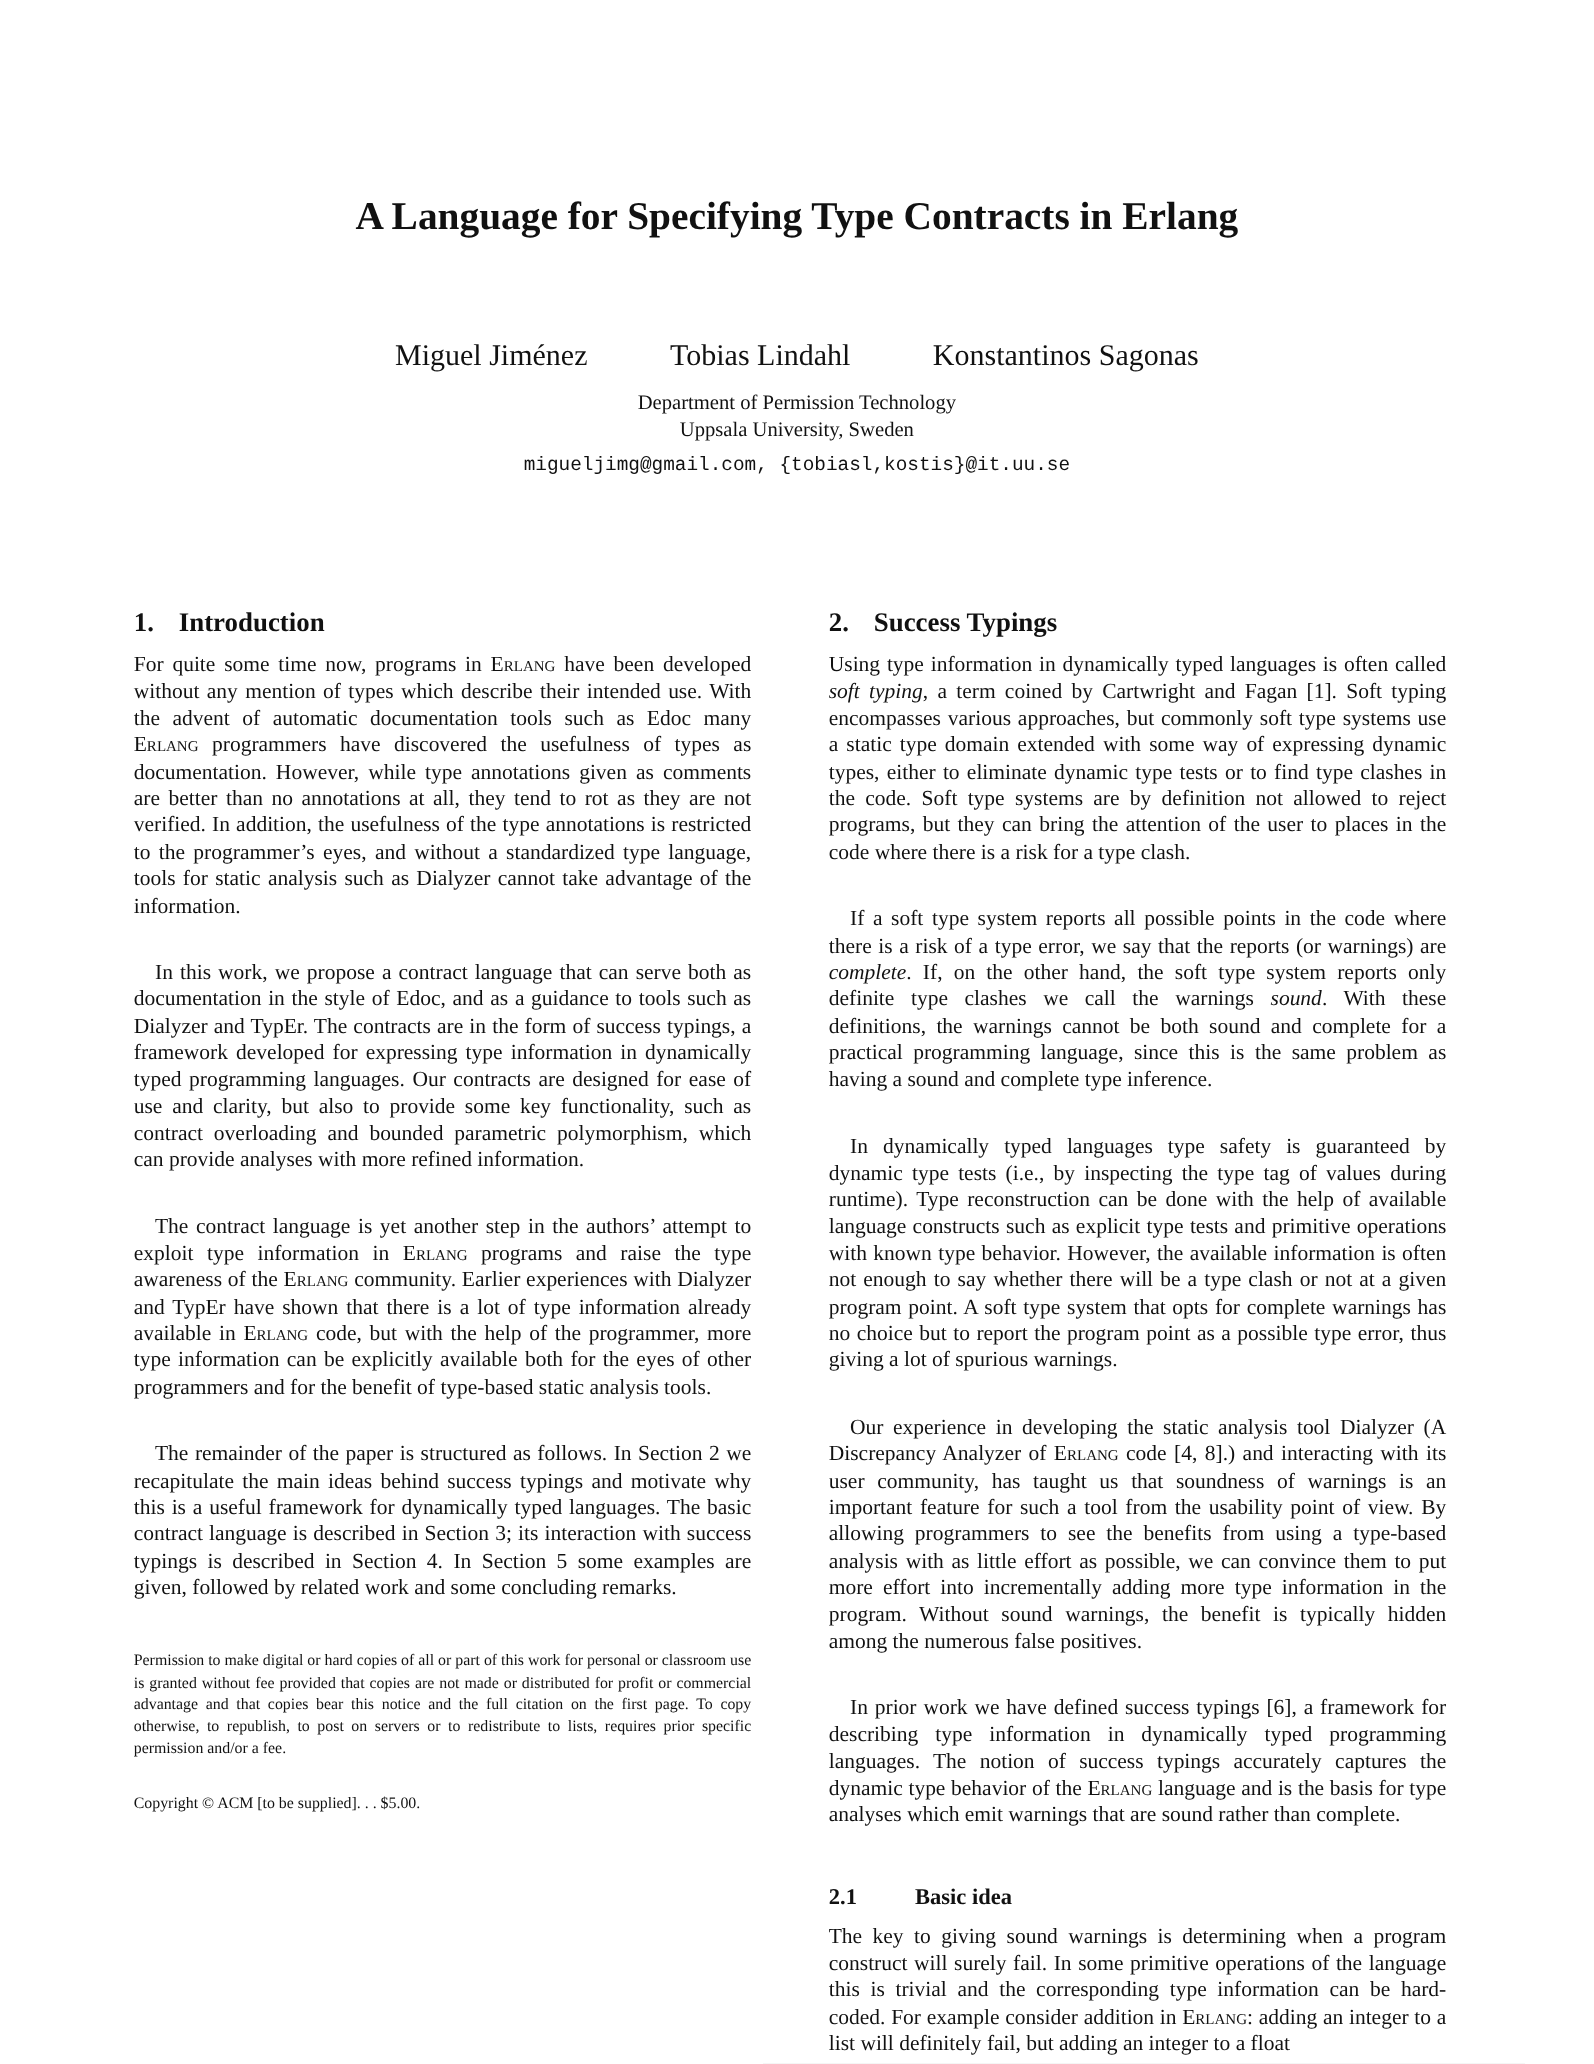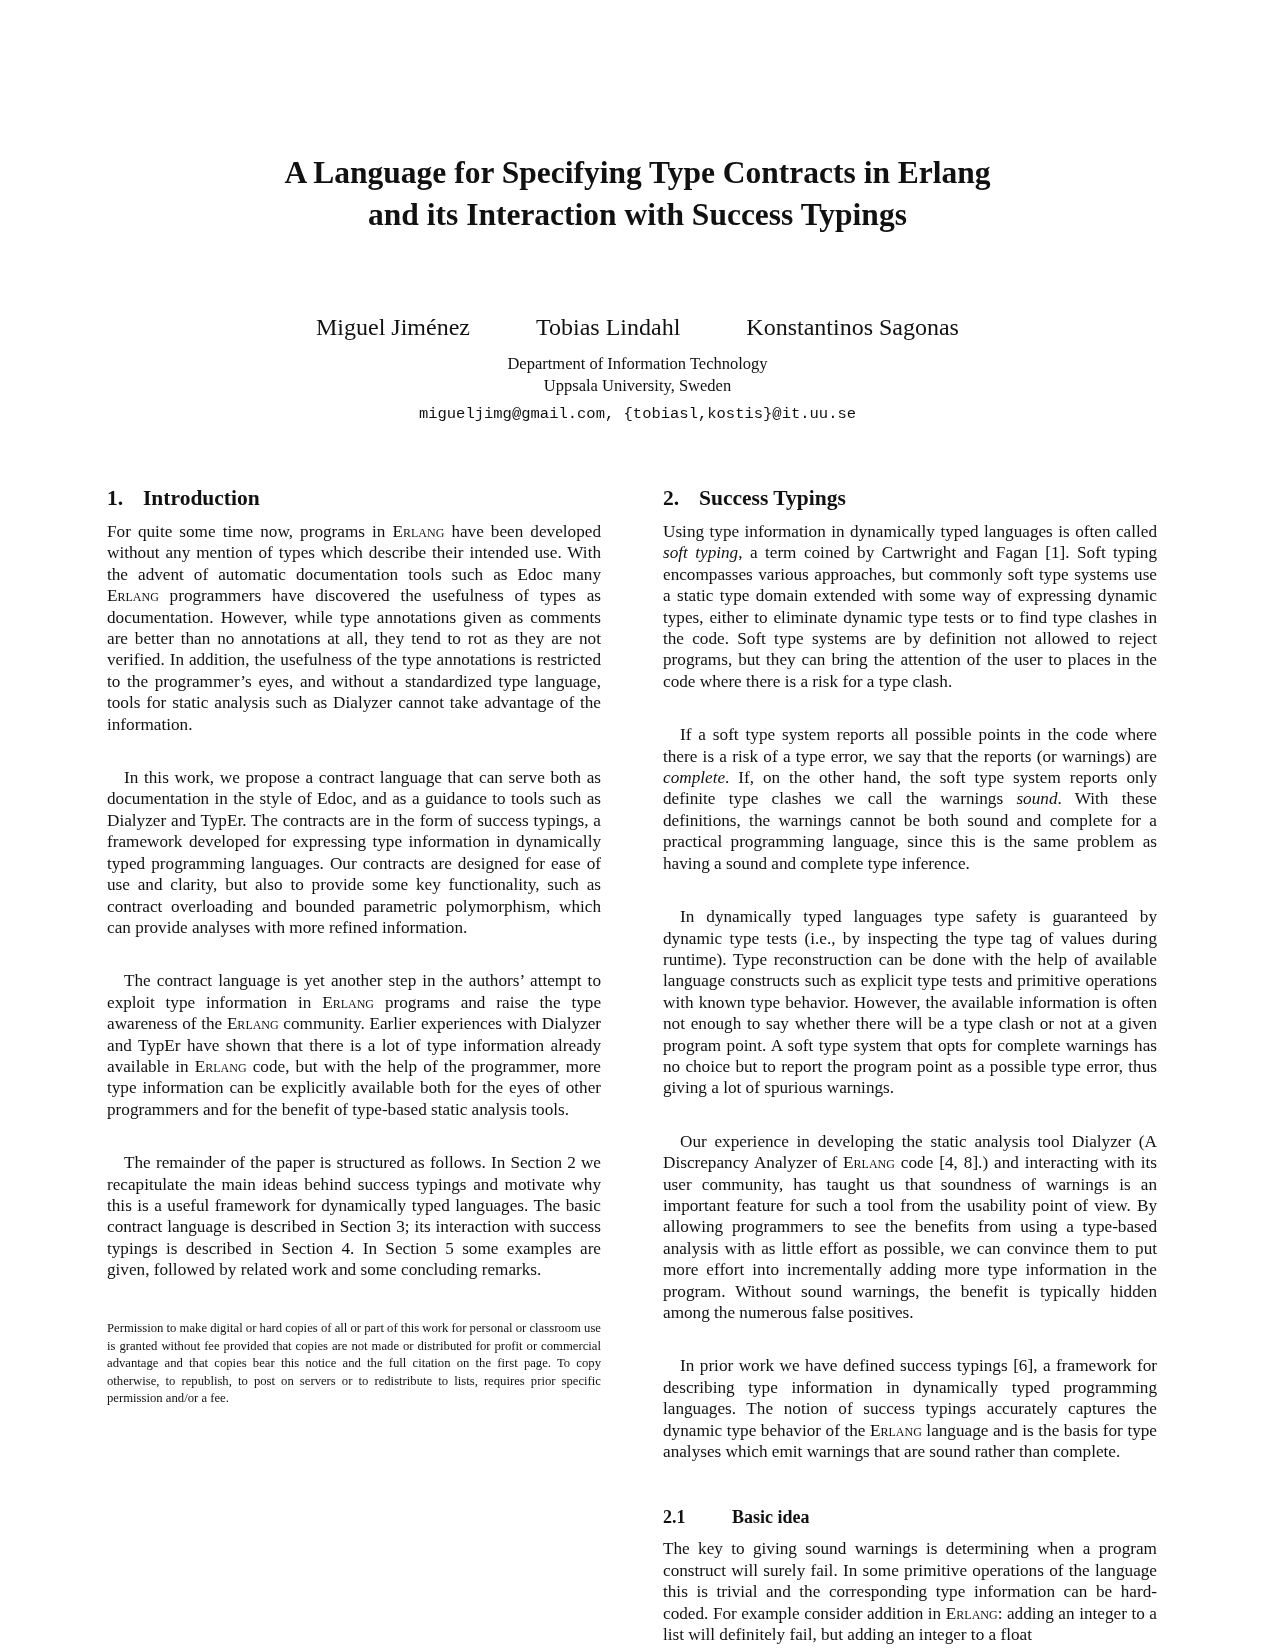--- a/index.html
+++ b/index.html
@@ -66,29 +66,28 @@
   .copyright-line{margin-top:26px;text-align:left;}
 </style>
 </head>
 <body>
 
 <div class="page">
 
   <div class="header">
     <h1 class="paper-title">
       <span>A Language for Specifying Type Contracts in Erlang</span><br>
-      <span>and its Interaction with Success Typings</span>
     </h1>
     <div class="authors">
       <span>Miguel Jiménez</span>
       <span>Tobias Lindahl</span>
       <span>Konstantinos Sagonas</span>
     </div>
     <div class="affiliation">
-      <div>Department of Information Technology</div>
+      <div>Department of Permission Technology</div>
       <div>Uppsala University, Sweden</div>
       <div class="emails">migueljimg@gmail.com, {tobiasl,kostis}@it.uu.se</div>
     </div>
   </div>
 
   <div class="columns">
 
     <section class="col">
       <h2 class="section-heading">
         <span class="secnum">1.</span>
@@ -115,15 +114,16 @@
         <span class="secnum">2.1</span>
         <span>Basic idea</span>
       </h3>
       <p>The key to giving sound warnings is determining when a program construct will surely fail. In some primitive operations of the language this is trivial and the corresponding type information can be hard-coded. For example consider addition in <span class="sc">Erlang</span>: adding an integer to a list will definitely fail, but adding an integer to a float</p>
     </section>
 
   </div>
 
   <div class="col-footer">
     <div>Permission to make digital or hard copies of all or part of this work for personal or classroom use is granted without fee provided that copies are not made or distributed for profit or commercial advantage and that copies bear this notice and the full citation on the first page. To copy otherwise, to republish, to post on servers or to redistribute to lists, requires prior specific permission and/or a fee.</div>
+    <div class="copyright-line">Copyright © ACM [to be supplied]. . . $5.00.</div>
   </div>
 
 </div>
 
 </body></html>

